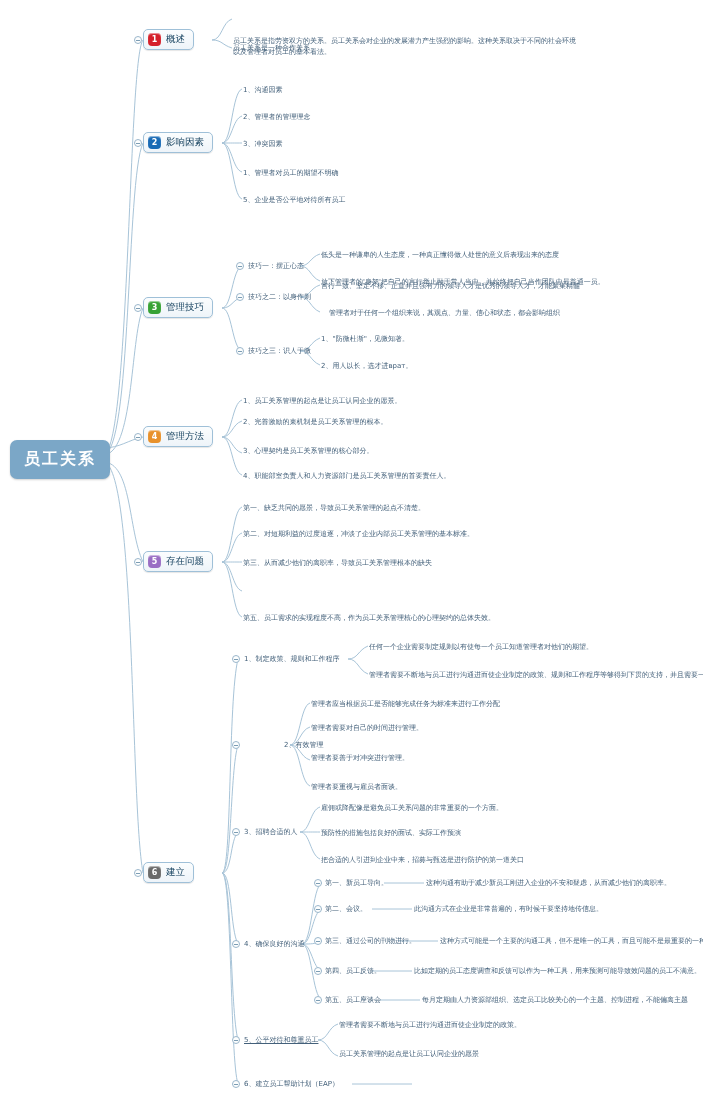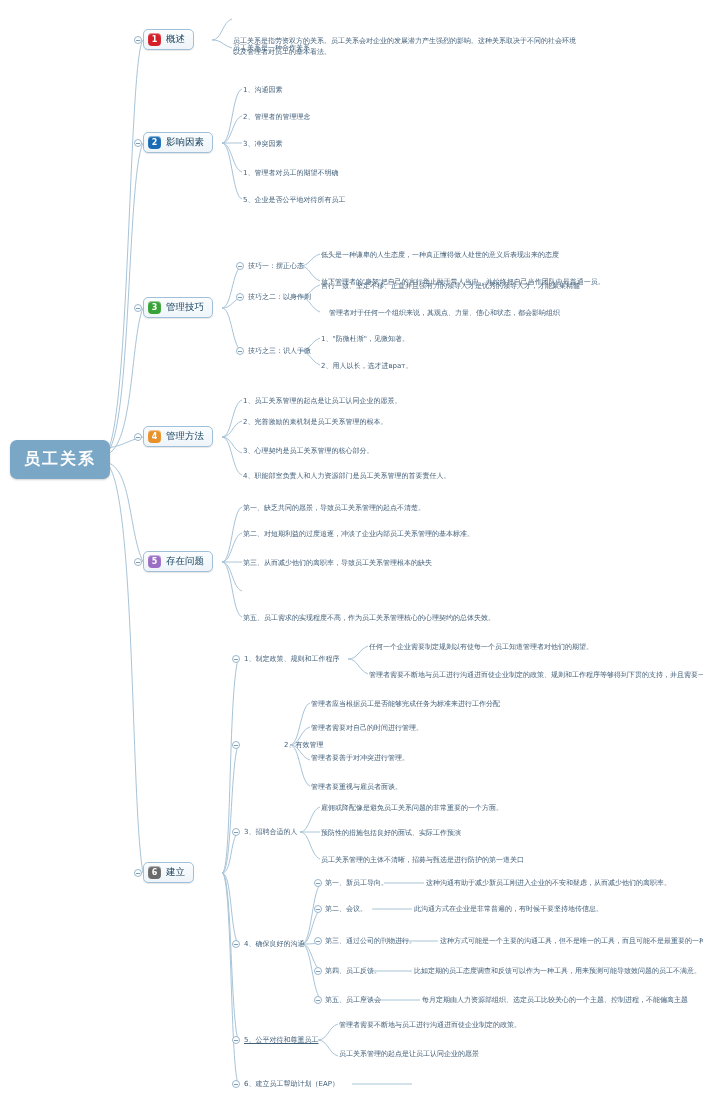--- a/index.html
+++ b/index.html
@@ -251,21 +251,21 @@
   <div class="node t3" style="left:244px; top:740px;margin-left:40px;">2、有效管理</div>
   <div class="node t3" style="left:311px; top:699px;text-align:right;">管理者应当根据员工是否能够完成任务为标准来进行工作分配</div>
   <div class="node t3" style="left:311px; top:723px;">管理者需要对自己的时间进行管理。</div>
   <div class="node t3" style="left:311px; top:753px;">管理者要善于对冲突进行管理。</div>
   <div class="node t3" style="left:311px; top:782px;">管理者要重视与雇员者面谈。</div>
 
   <div class="toggle" style="left:232px; top:828px;"></div>
   <div class="node t3" style="left:244px; top:827px;">3、招聘合适的人</div>
   <div class="node t3" style="left:321px; top:803px;">雇佣或降配像是避免员工关系问题的非常重要的一个方面。</div>
   <div class="node t3" style="left:321px; top:828px;">预防性的措施包括良好的面试、实际工作预演</div>
-  <div class="node t3" style="left:321px; top:855px;">员工关系管理的主体不清晰，招募与甄选是进行防护的第一道关口</div>
+  <div class="node t3" style="left:321px; top:855px;">把合适的人引进到企业中来，招募与甄选是进行防护的第一道关口</div>
 
   <div class="toggle" style="left:232px; top:940px;"></div>
   <div class="node t3" style="left:244px; top:939px;">4、确保良好的沟通</div>
 
   <div class="toggle" style="left:314px; top:879px;"></div>
   <div class="node t3" style="left:325px; top:878px;">第一、新员工导向。</div>
   <div class="node t3" style="left:426px; top:878px;">这种沟通有助于减少新员工刚进入企业的不安和疑虑，从而减少他们的离职率。</div>
 
   <div class="toggle" style="left:314px; top:905px;"></div>
   <div class="node t3" style="left:325px; top:904px;">第二、会议。</div>

